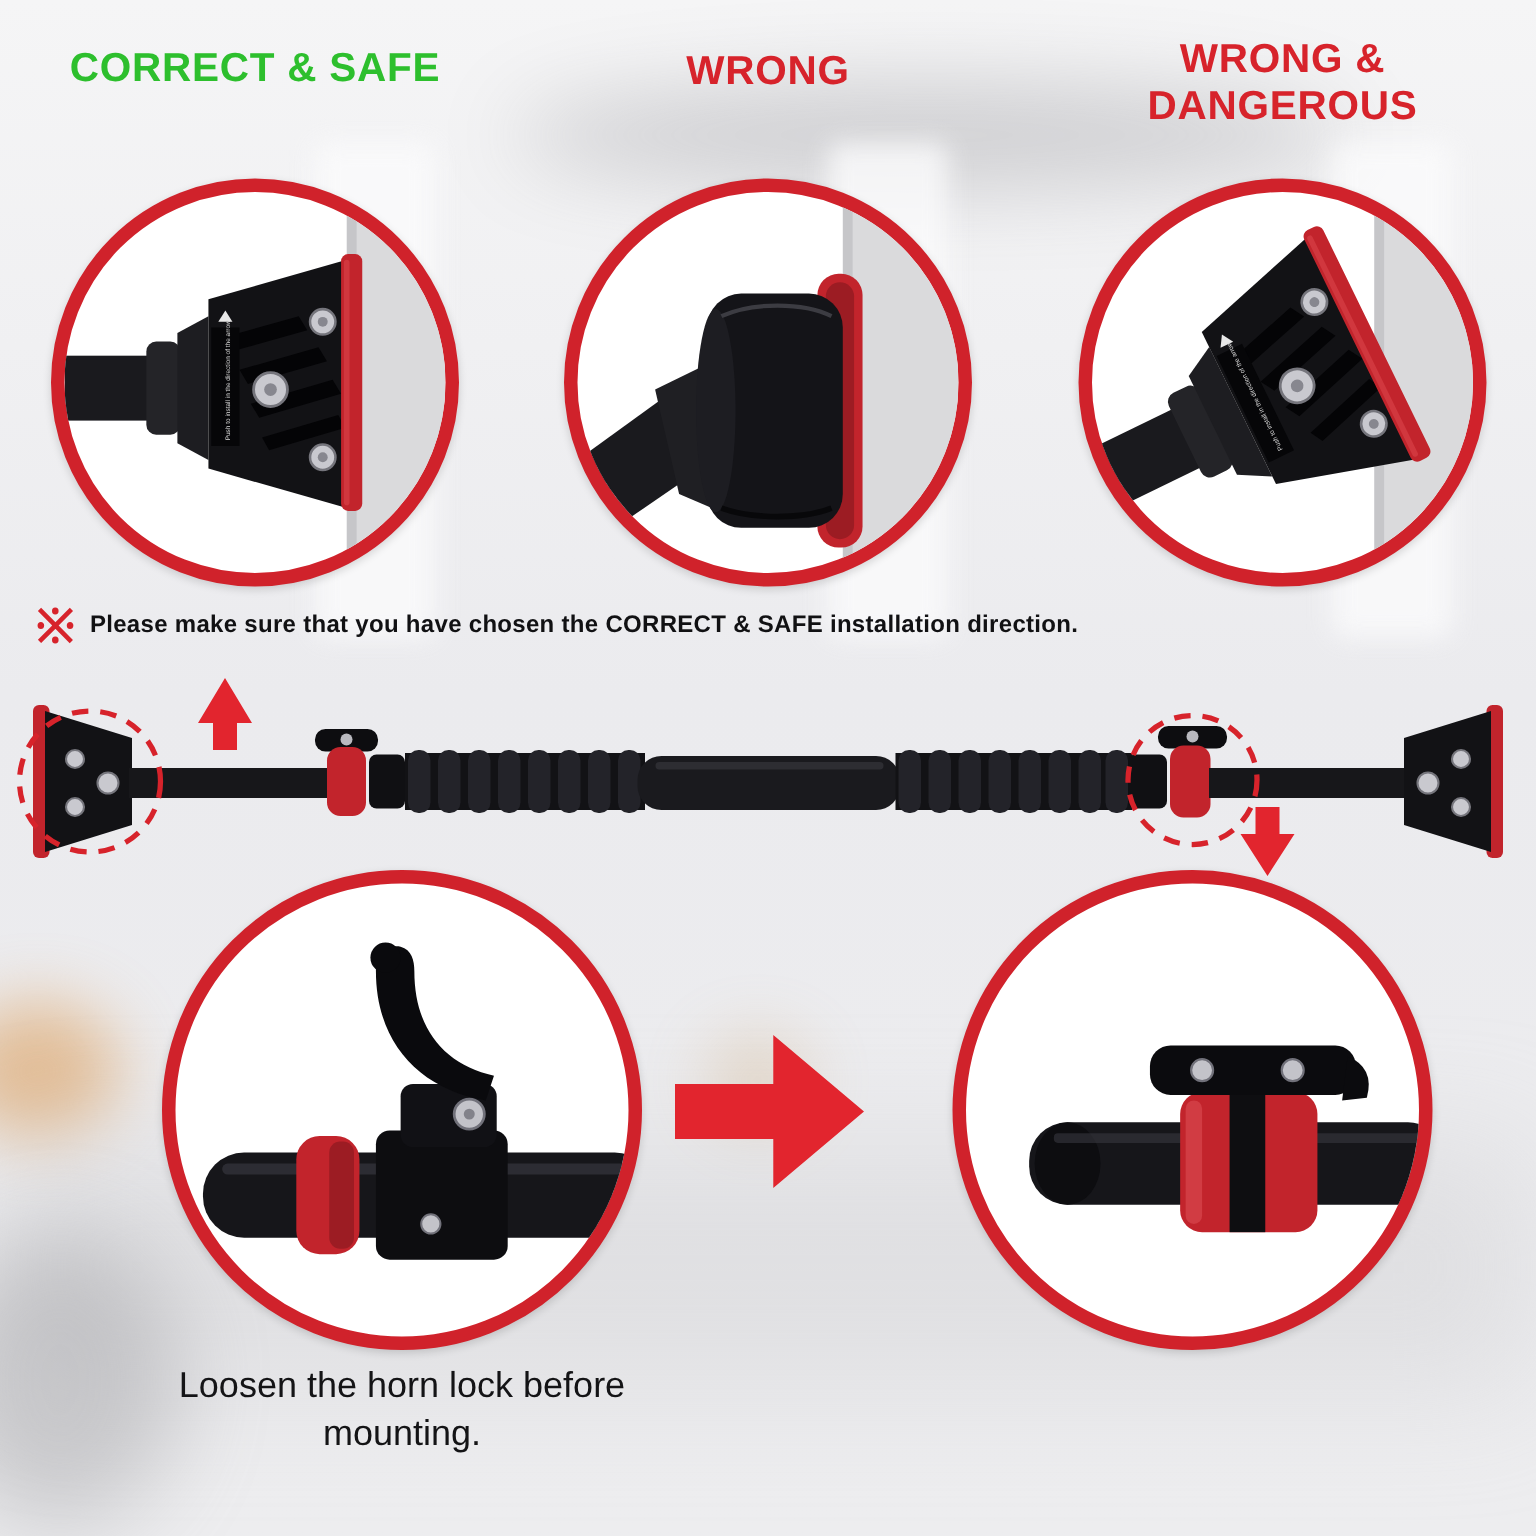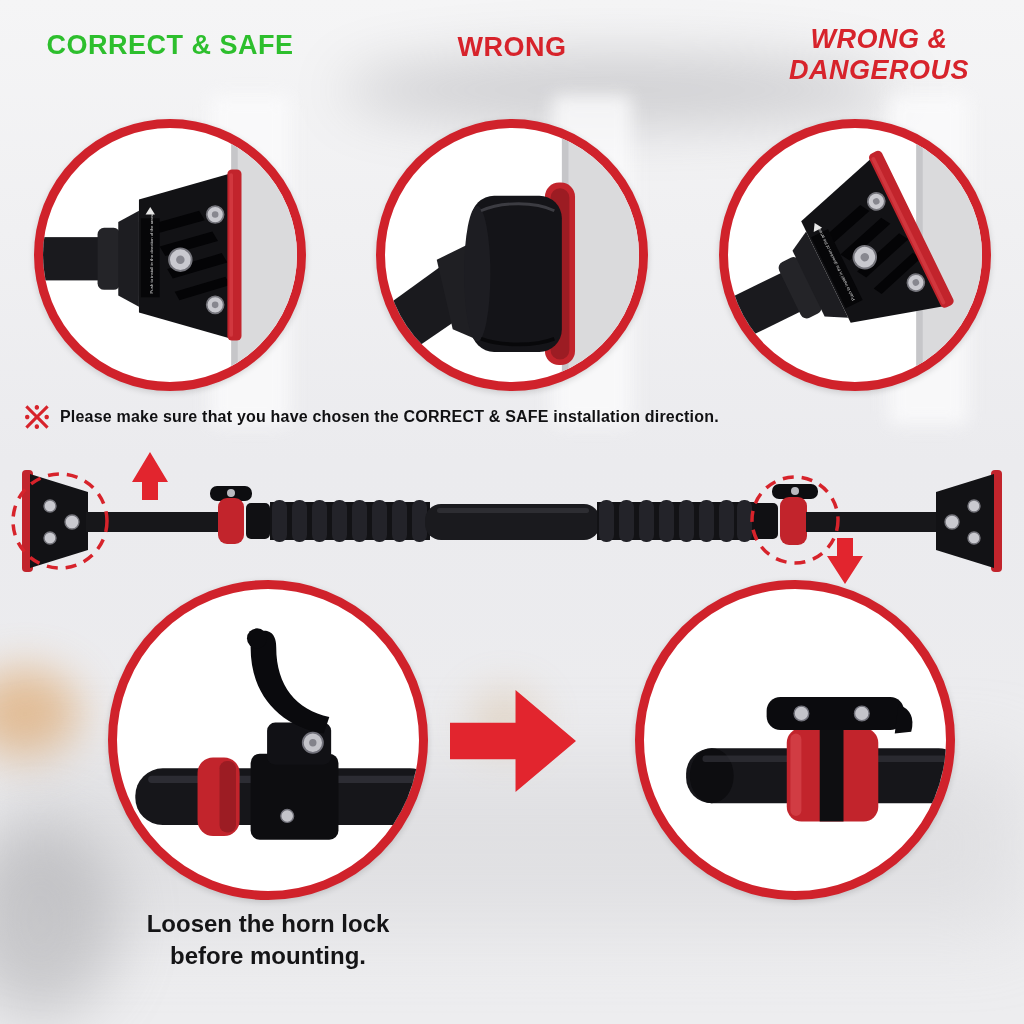--- a/index.html
+++ b/index.html
@@ -13,21 +13,21 @@
   .green{color:#2dbf2d;}
   .red{color:#d7232b;}
   .circle{position:absolute;z-index:1;border:9px solid #d0222b;border-radius:50%;
     overflow:hidden;background:#ffffff;box-shadow:0 2px 6px rgba(0,0,0,.15);}
   .circle svg{display:block;width:100%;height:100%;}
   .c-top{width:254px;height:254px;}
   .c-big{width:302px;height:302px;}
   .note{position:absolute;z-index:2;left:24px;top:402px;width:990px;display:flex;gap:10px;}
   .note .mark{color:#d7232b;font-size:31px;font-weight:700;line-height:1;}
   .note .txt{font-size:16px;font-weight:600;color:#111113;padding-top:6px;letter-spacing:.2px;}
-  .caption{position:absolute;z-index:2;text-align:center;font-weight:700;
+  .caption{position:absolute;z-index:2;text-align:center;font-weight:400;
     font-size:24px;line-height:1.32;color:#141416;}
   .bigarrow{position:absolute;z-index:2;left:450px;top:690px;width:126px;height:102px;
     background:#e2252e;
     clip-path:polygon(0 32%,52% 32%,52% 0,100% 50%,52% 100%,52% 68%,0 68%);}
 </style>
 </head>
 <body>
 
 <div class="stage">
 
@@ -35,21 +35,21 @@
   <div class="blob" style="left:210px;top:95px;width:80px;height:330px;background:#fbfbfc;filter:blur(8px);opacity:.8;border-radius:8px;"></div>
   <div class="blob" style="left:552px;top:95px;width:80px;height:330px;background:#fbfbfc;filter:blur(8px);opacity:.8;border-radius:8px;"></div>
   <div class="blob" style="left:888px;top:95px;width:80px;height:330px;background:#fbfbfc;filter:blur(8px);opacity:.8;border-radius:8px;"></div>
   <div class="blob" style="left:-30px;top:668px;width:110px;height:92px;background:#d98f3f;filter:blur(22px);opacity:.5;"></div>
   <div class="blob" style="left:0px;top:760px;width:1024px;height:170px;background:#c9c9cc;filter:blur(40px);opacity:.35;border-radius:0;"></div>
   <div class="blob" style="left:-40px;top:820px;width:160px;height:200px;background:#8a8a8e;filter:blur(30px);opacity:.35;"></div>
   <div class="blob" style="left:470px;top:690px;width:70px;height:60px;background:#caa06a;filter:blur(22px);opacity:.3;"></div>
 
   <div class="toplabel green" style="left:40px;top:30px;width:260px;">CORRECT &amp; SAFE</div>
   <div class="toplabel red" style="left:400px;top:32px;width:224px;">WRONG</div>
-  <div class="toplabel red" style="left:756px;top:24px;width:246px;font-style:italic;">WRONG &amp; DANGEROUS</div>
+  <div class="toplabel red" style="left:732px;top:24px;width:246px;">WRONG &amp; DANGEROUS</div>
 
   <div class="circle c-top" style="left:34px;top:119px;">
     <svg viewBox="0 0 270 270">
       <rect x="206" y="0" width="64" height="270" fill="#dadadc"></rect>
       <rect x="200" y="0" width="7" height="270" fill="#c6c6c9"></rect>
       <rect x="0" y="116" width="66" height="46" fill="#1a1a1e"></rect>
       <rect x="58" y="106" width="24" height="66" rx="7" fill="#242428"></rect>
       <polygon points="80,100 102,88 102,190 80,178" fill="#1d1d21"></polygon>
       <polygon points="102,76 200,48 200,224 102,196" fill="#121215"></polygon>
       <polygon points="116,102 166,88 172,98 122,112" fill="#040406"></polygon>

